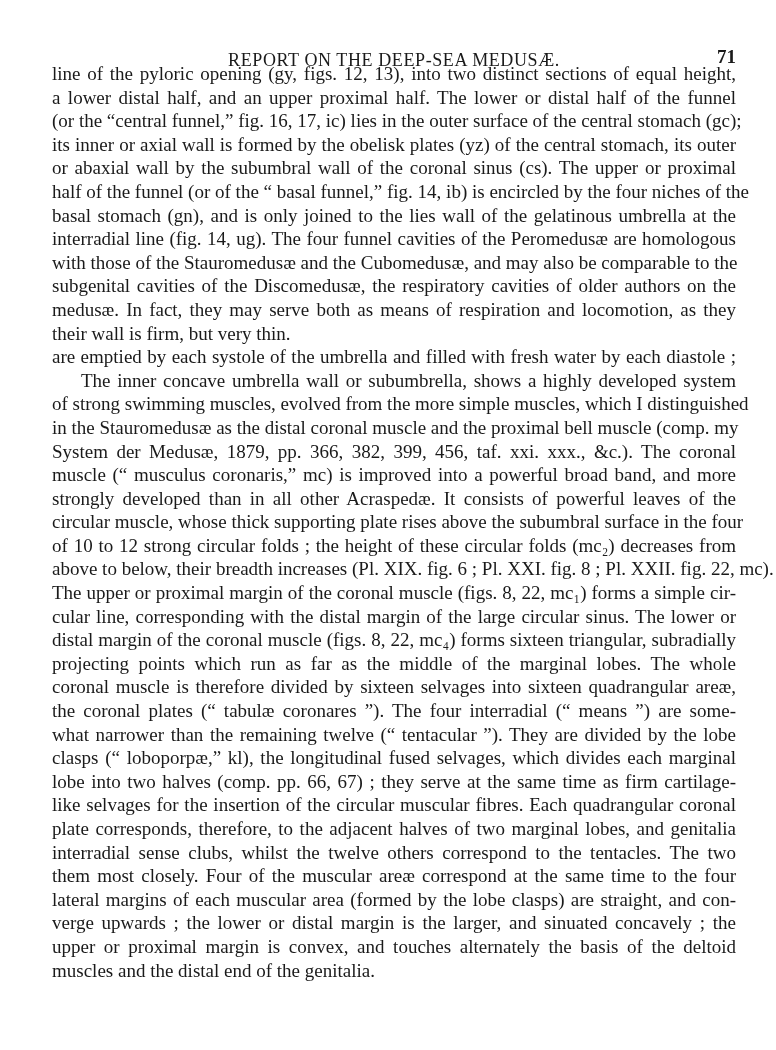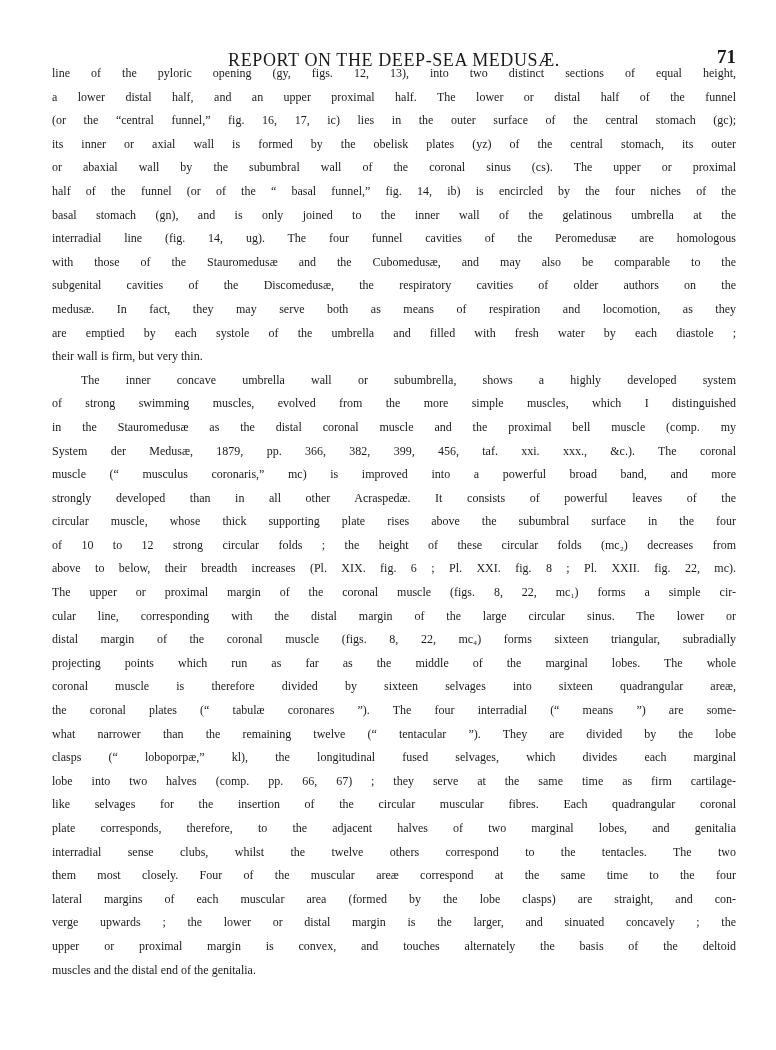--- a/index.html
+++ b/index.html
@@ -3,48 +3,48 @@
 <meta charset="utf-8">
 <style>
   html, body { margin: 0; padding: 0; background: #ffffff; }
   body { width: 776px; height: 1050px; position: relative; overflow: hidden;
          font-family: "Liberation Serif", "DejaVu Serif", serif; color: #1a1a1a; }
   .header { position: absolute; top: 46px; left: 52px; width: 684px; height: 24px; }
   .running-title { position: absolute; left: 0; right: 0; text-align: center;
                    font-size: 18px; letter-spacing: 0.6px; top: 4px; }
   .page-number { position: absolute; right: 0; top: 0; font-size: 19px; font-weight: bold; }
   .body { position: absolute; top: 62px; left: 52px; width: 684px; }
-  .line { display: block; height: 23.6px; line-height: 23.6px; font-size: 12px;
+  .line { display: block; height: 23.6px; line-height: 23.6px; font-size: 19px;
           white-space: nowrap; text-align: justify; text-align-last: justify; }
   .line.last { text-align-last: left; }
   .line.indent { padding-left: 29px; }
 </style>
 </head>
 <body>
 
 <div class="header">
   <span class="running-title">REPORT ON THE DEEP-SEA MEDUSÆ.</span>
   <span class="page-number">71</span>
 </div>
 
 <div class="body">
   <div>
     <span class="line">line of the pyloric opening (gy, figs. 12, 13), into two distinct sections of equal height,</span>
     <span class="line">a lower distal half, and an upper proximal half.  The lower or distal half of the funnel</span>
     <span class="line">(or the “central funnel,” fig. 16, 17, ic) lies in the outer surface of the central stomach (gc);</span>
     <span class="line">its inner or axial wall is formed by the obelisk plates (yz) of the central stomach, its outer</span>
     <span class="line">or abaxial wall by the subumbral wall of the coronal sinus (cs).  The upper or proximal</span>
     <span class="line">half of the funnel (or of the “ basal funnel,” fig. 14, ib) is encircled by the four niches of the</span>
-    <span class="line">basal stomach (gn), and is only joined to the inner wall of the gelatinous umbrella at the</span>
+    <span class="line">basal stomach (gn), and is only joined to the lies wall of the gelatinous umbrella at the</span>
     <span class="line">interradial line (fig. 14, ug).  The four funnel cavities of the Peromedusæ are homologous</span>
     <span class="line">with those of the Stauromedusæ and the Cubomedusæ, and may also be comparable to the</span>
     <span class="line">subgenital cavities of the Discomedusæ, the respiratory cavities of older authors on the</span>
     <span class="line">medusæ.  In fact, they may serve both as means of respiration and locomotion, as they</span>
+    <span class="line last">their wall is firm, but very thin.</span>
     <span class="line">are emptied by each systole of the umbrella and filled with fresh water by each diastole ;</span>
-    <span class="line last">their wall is firm, but very thin.</span>
   </div>
   <div>
     <span class="line indent">The inner concave umbrella wall or subumbrella, shows a highly developed system</span>
     <span class="line">of strong swimming muscles, evolved from the more simple muscles, which I distinguished</span>
     <span class="line">in the Stauromedusæ as the distal coronal muscle and the proximal bell muscle (comp. my</span>
     <span class="line">System der Medusæ, 1879, pp. 366, 382, 399, 456, taf. xxi. xxx., &amp;c.).  The coronal</span>
     <span class="line">muscle (“ musculus coronaris,” mc) is improved into a powerful broad band, and more</span>
     <span class="line">strongly developed than in all other Acraspedæ.  It consists of powerful leaves of the</span>
     <span class="line">circular muscle, whose thick supporting plate rises above the subumbral surface in the four</span>
     <span class="line">of 10 to 12 strong circular folds ; the height of these circular folds (mc₂) decreases from</span>

